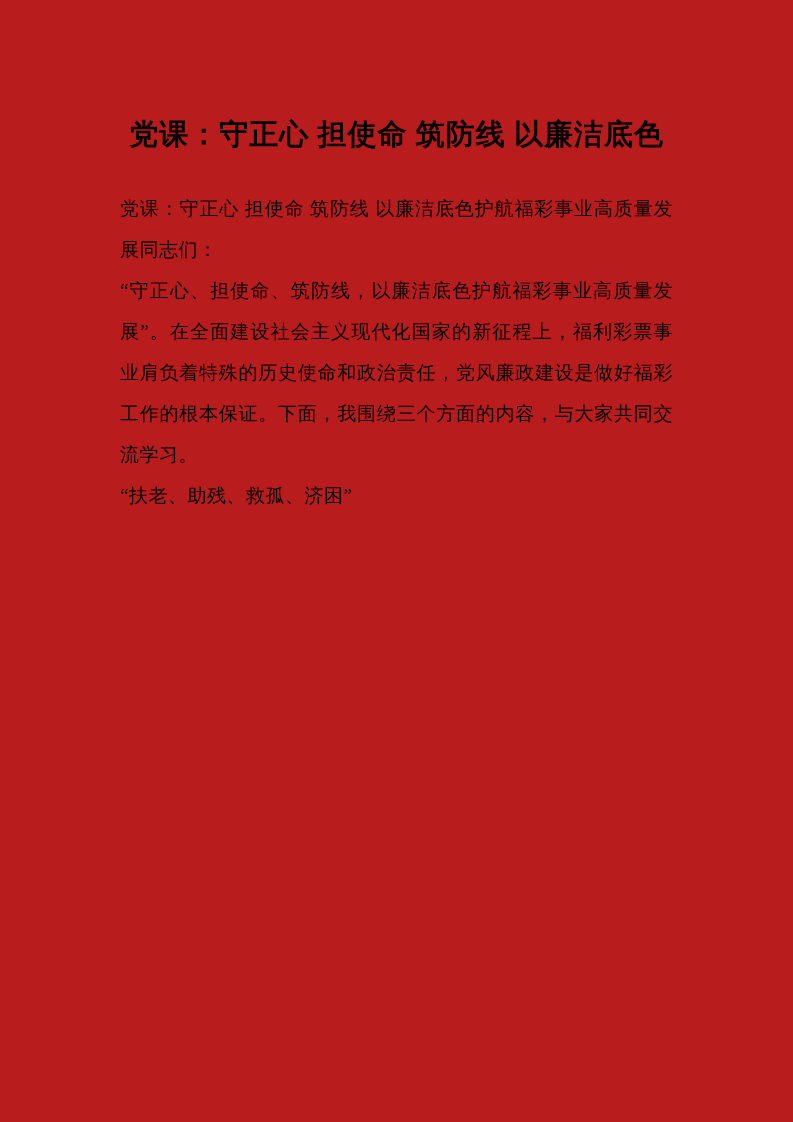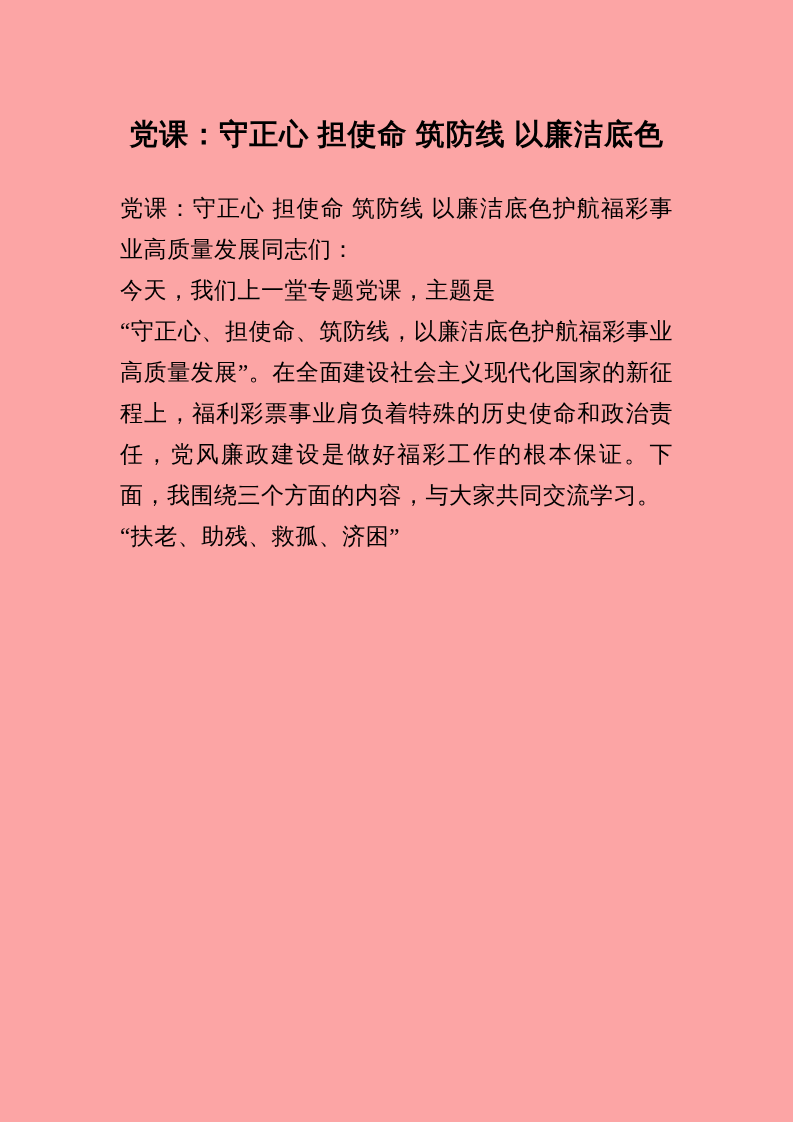--- a/index.html
+++ b/index.html
@@ -6,55 +6,54 @@
   html, body {
     margin: 0;
     padding: 0;
     background: #ffffff;
   }
   .page {
     position: relative;
     width: 793px;
     height: 1122px;
     margin: 0 auto;
-    background: #fca5a5;
+    background: #b91c1c;
     color: #000000;
     font-family: "Liberation Serif", "DejaVu Serif", serif;
     padding: 110px 120px 0 120px;
     overflow: hidden;
   }
   .doc-title {
     margin: 0 0 30px 0;
     font-size: 29px;
     font-weight: bold;
     line-height: 48px;
     text-align: center;
     letter-spacing: 1px;
   }
   .title-line {
     display: block;
     white-space: pre-wrap;
   }
   .doc-body p {
     margin: 0;
-    font-size: 23px;
+    font-size: 19px;
     line-height: 41px;
     text-align: justify;
     letter-spacing: 0.5px;
     white-space: pre-wrap;
     word-break: break-all;
   }
 </style>
 </head>
 <body>
 
 <div class="page">
   <h1 class="doc-title">
     <span class="title-line">党课：守正心 担使命 筑防线 以廉洁底色</span>
   </h1>
 
   <div class="doc-body">
     <p>党课：守正心 担使命 筑防线 以廉洁底色护航福彩事业高质量发展同志们：</p>
-    <p>今天，我们上一堂专题党课，主题是</p>
     <p>“守正心、担使命、筑防线，以廉洁底色护航福彩事业高质量发展”。在全面建设社会主义现代化国家的新征程上，福利彩票事业肩负着特殊的历史使命和政治责任，党风廉政建设是做好福彩工作的根本保证。下面，我围绕三个方面的内容，与大家共同交流学习。</p>
     <p>“扶老、助残、救孤、济困”</p>
   </div>
 </div>
 
 </body></html>

